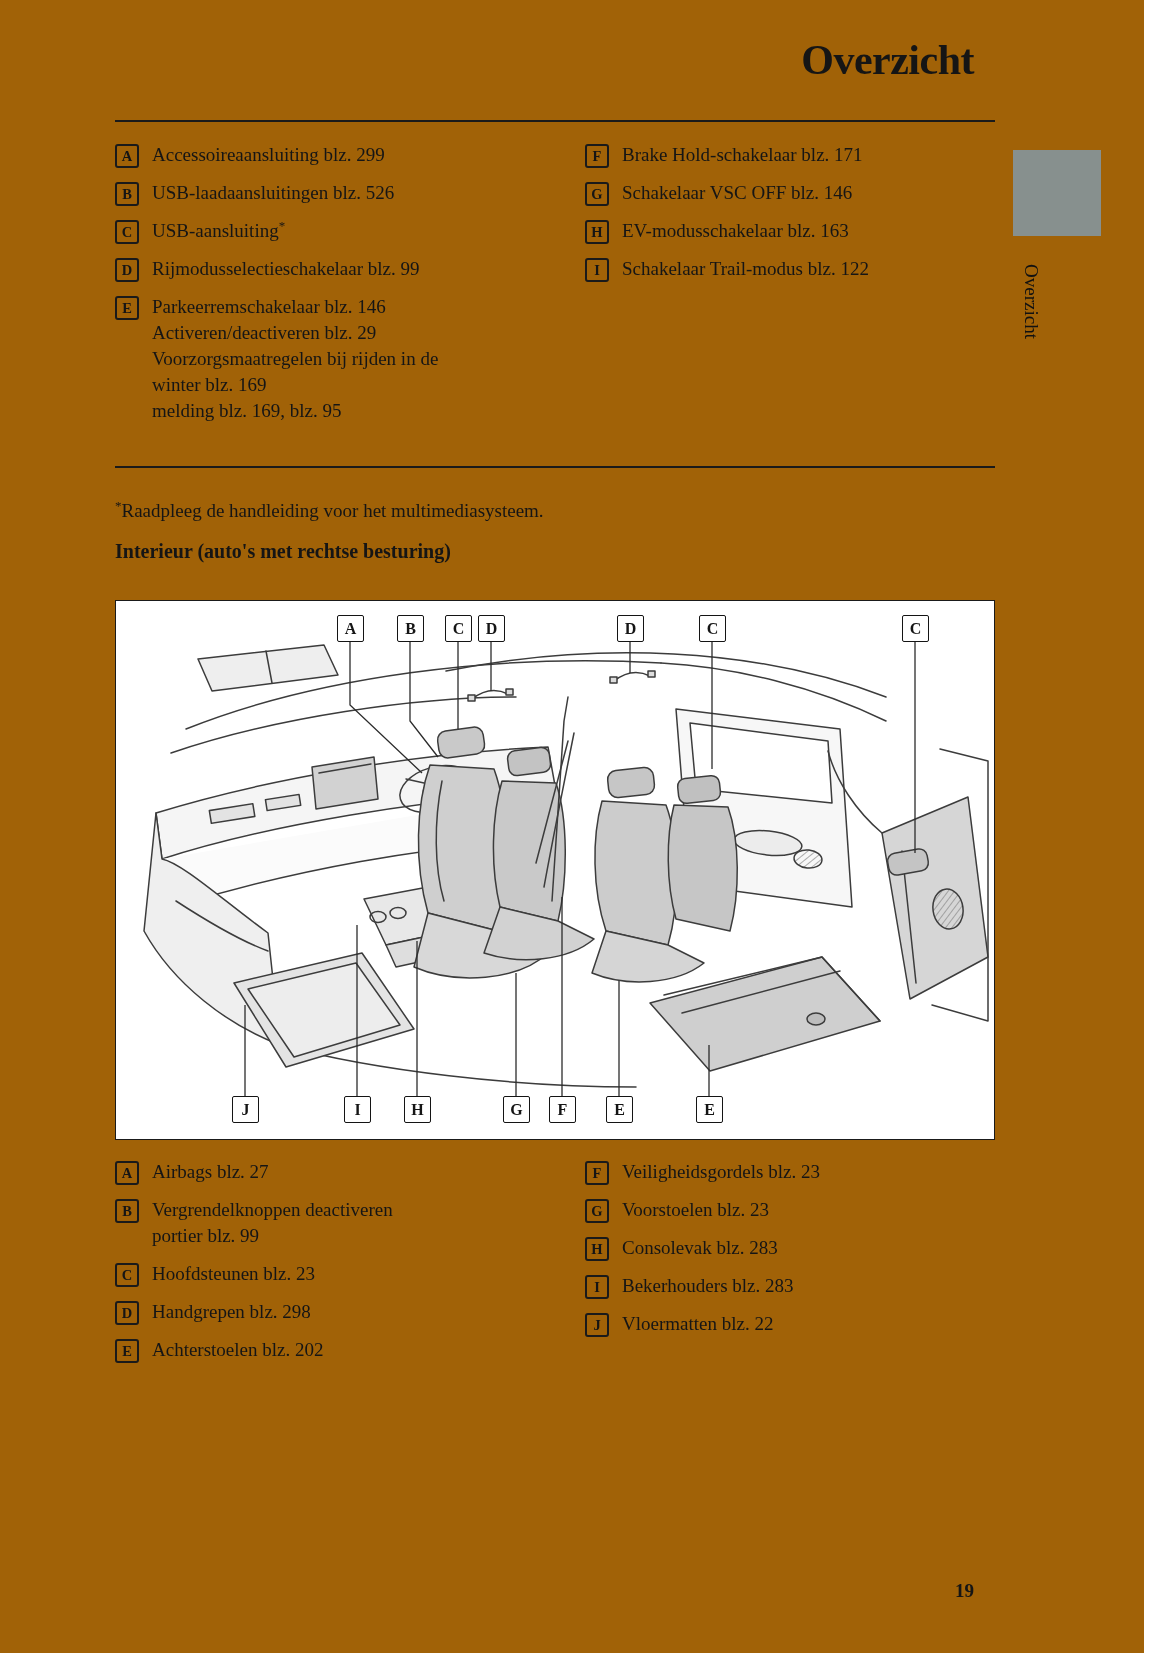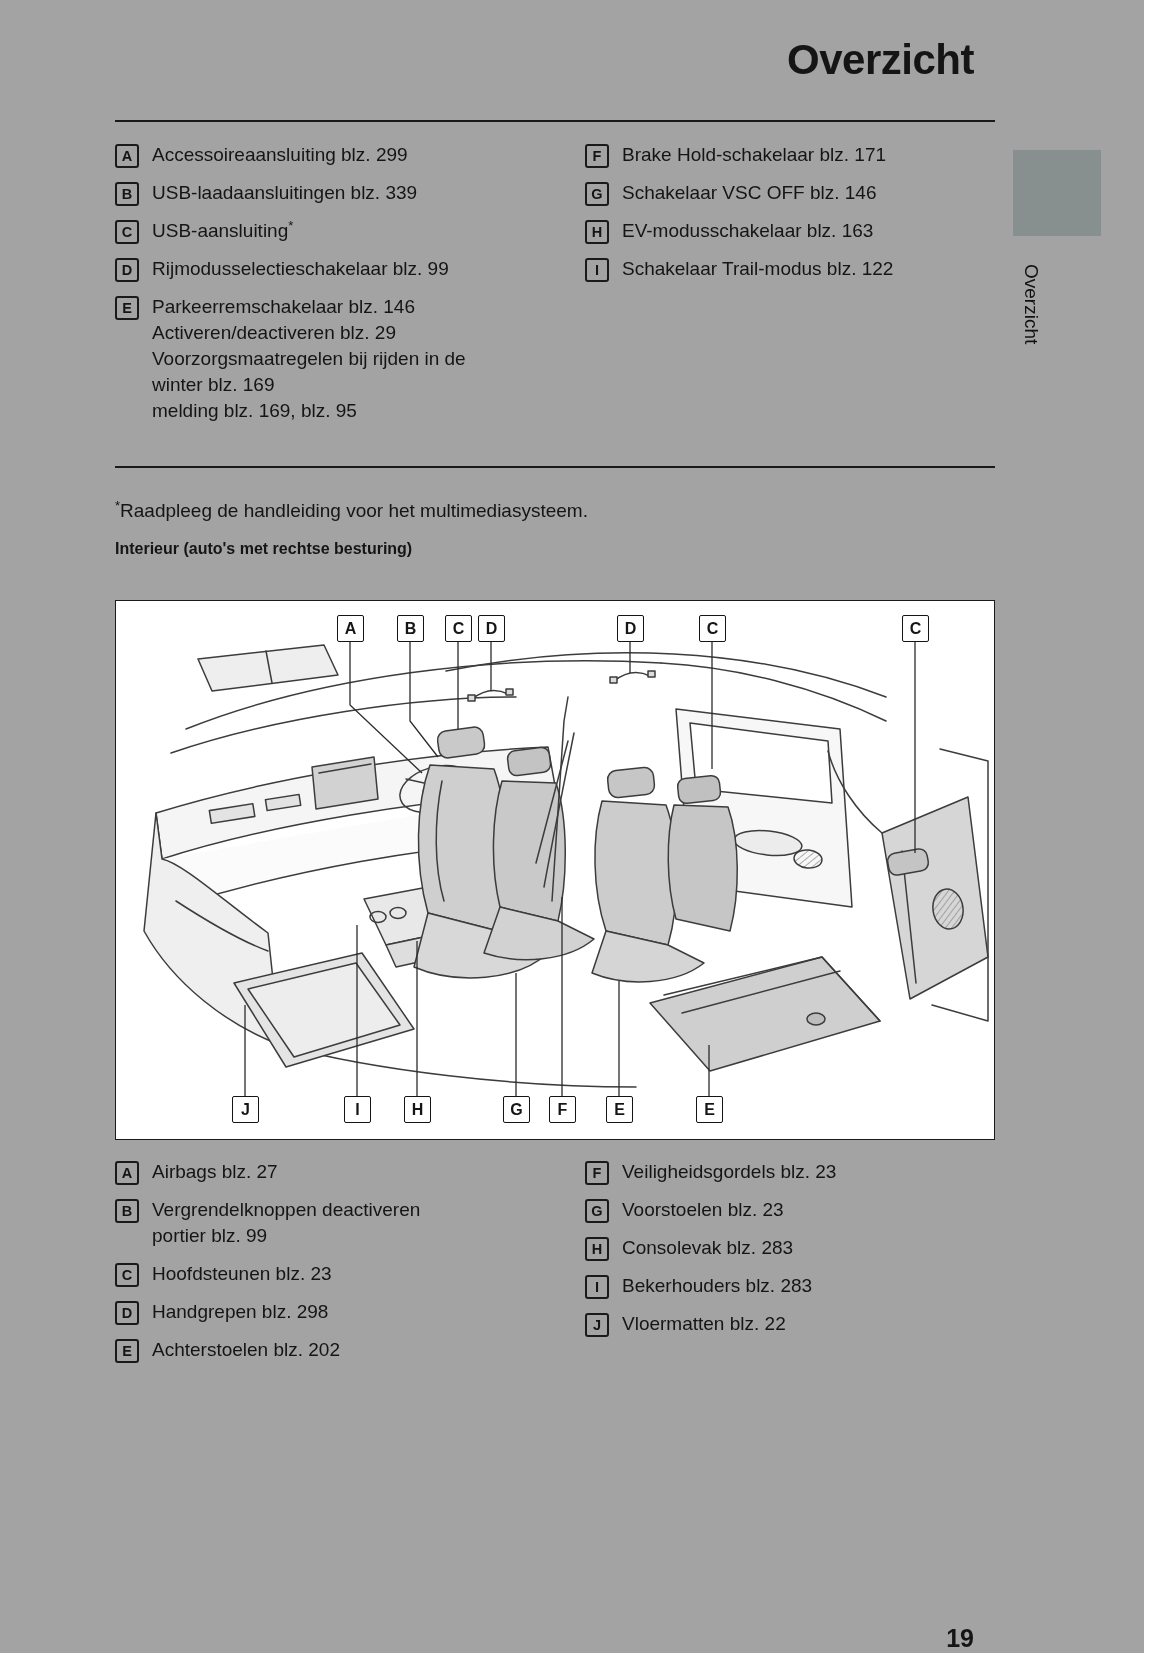--- a/index.html
+++ b/index.html
@@ -1,18 +1,18 @@
 <!DOCTYPE html>
 <html><head>
 <meta charset="utf-8">
 <style>
   * { margin:0; padding:0; box-sizing:border-box; }
   html,body { background:#ffffff; }
   body { font-family:"Liberation Sans", sans-serif; color:#151515; }
-  .page { position:relative; width:1144px; height:1653px; background:#a3a3a3; overflow:hidden; }
+  .page { position:relative; width:1144px; height:1653px; background:#a16207; overflow:hidden;font-family:Liberation Serif, serif; }
 
   .title { position:absolute; top:36px; right:170px; font-size:42px; font-weight:800; letter-spacing:-0.5px; }
 
   .rule { position:absolute; left:115px; width:880px; height:1.5px; background:#1a1a1a; }
   .rule1 { top:120px; }
   .rule2 { top:466px; }
 
   .tab { position:absolute; left:1013px; top:150px; width:88px; height:86px; background:#87908e; }
   .side-label { position:absolute; left:1020px; top:264px; writing-mode:vertical-rl; font-size:19px; color:#111; }
 
@@ -25,49 +25,49 @@
   .item { display:flex; align-items:flex-start; margin-bottom:12px; font-size:19px; line-height:26px; }
   .keybox { flex:0 0 auto; width:24px; height:24px; border:2px solid #1a1a1a; border-radius:3px;
             display:flex; align-items:center; justify-content:center;
             font-size:14.5px; font-weight:700; margin-right:13px; margin-top:2px; }
   .txt .ln { display:block; }
   .supmark { font-size:13px; vertical-align:super; line-height:0; }
 
   .footnote { position:absolute; left:115px; top:500px; font-size:19px; }
   .footnote sup { font-size:13px; vertical-align:super; line-height:0; }
 
-  .section-heading { position:absolute; left:115px; top:540px; font-size:16px; font-weight:700; }
+  .section-heading { position:absolute; left:115px; top:540px; font-size:20px; font-weight:700; }
 
   .figure { position:absolute; left:115px; top:600px; width:880px; height:540px; border:1.5px solid #1a1a1a; background:#fff; }
   .figure svg { position:absolute; left:0; top:0; width:100%; height:100%; }
   .callout { position:absolute; width:27px; height:27px; border:1.8px solid #141414; background:#fff;
              display:flex; align-items:center; justify-content:center; font-size:16px; font-weight:700; border-radius:2px; }
 
-  .page-number { position:absolute; top:1580px; right:170px; font-size:25px; font-weight:700;margin-top:44px; }
+  .page-number { position:absolute; top:1580px; right:170px; font-size:19px; font-weight:700; }
 </style>
 </head>
 <body>
 
 <div class="page">
 
   <h1 class="title">Overzicht</h1>
   <div class="rule rule1"></div>
 
   <div class="tab" style="background-color: rgb(135, 144, 142);"></div>
   <div class="side-label">Overzicht</div>
 
   <div class="legend top-legend">
     <div class="col-left">
       <div class="item">
         <span class="keybox">A</span>
         <span class="txt">Accessoireaansluiting blz. 299</span>
       </div>
       <div class="item">
         <span class="keybox">B</span>
-        <span class="txt">USB-laadaansluitingen blz. 339</span>
+        <span class="txt">USB-laadaansluitingen blz. 526</span>
       </div>
       <div class="item">
         <span class="keybox">C</span>
         <span class="txt"><span>USB-aansluiting</span><sup class="supmark">*</sup></span>
       </div>
       <div class="item">
         <span class="keybox">D</span>
         <span class="txt">Rijmodusselectieschakelaar blz. 99</span>
       </div>
       <div class="item">

